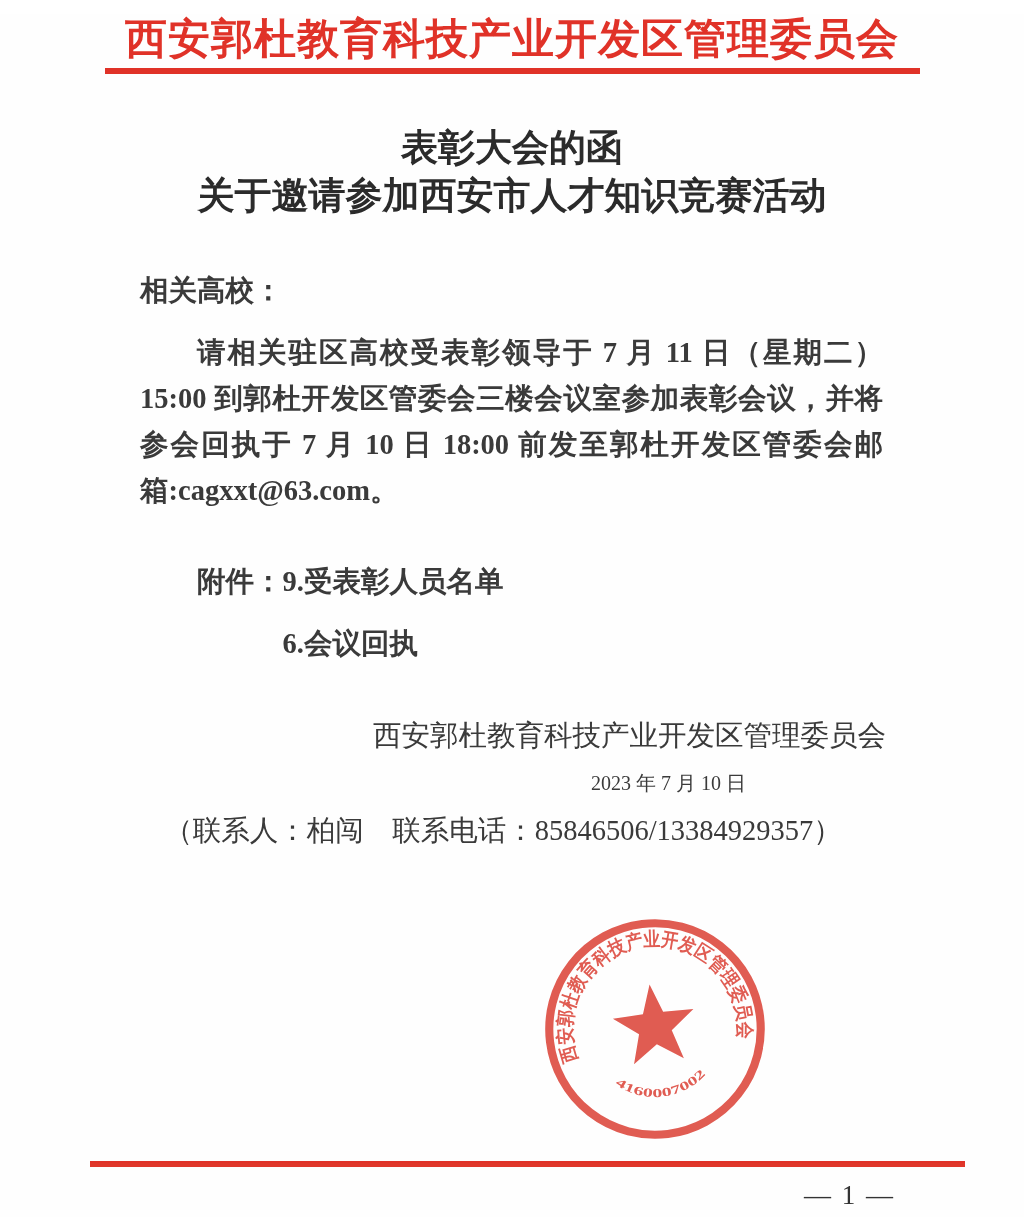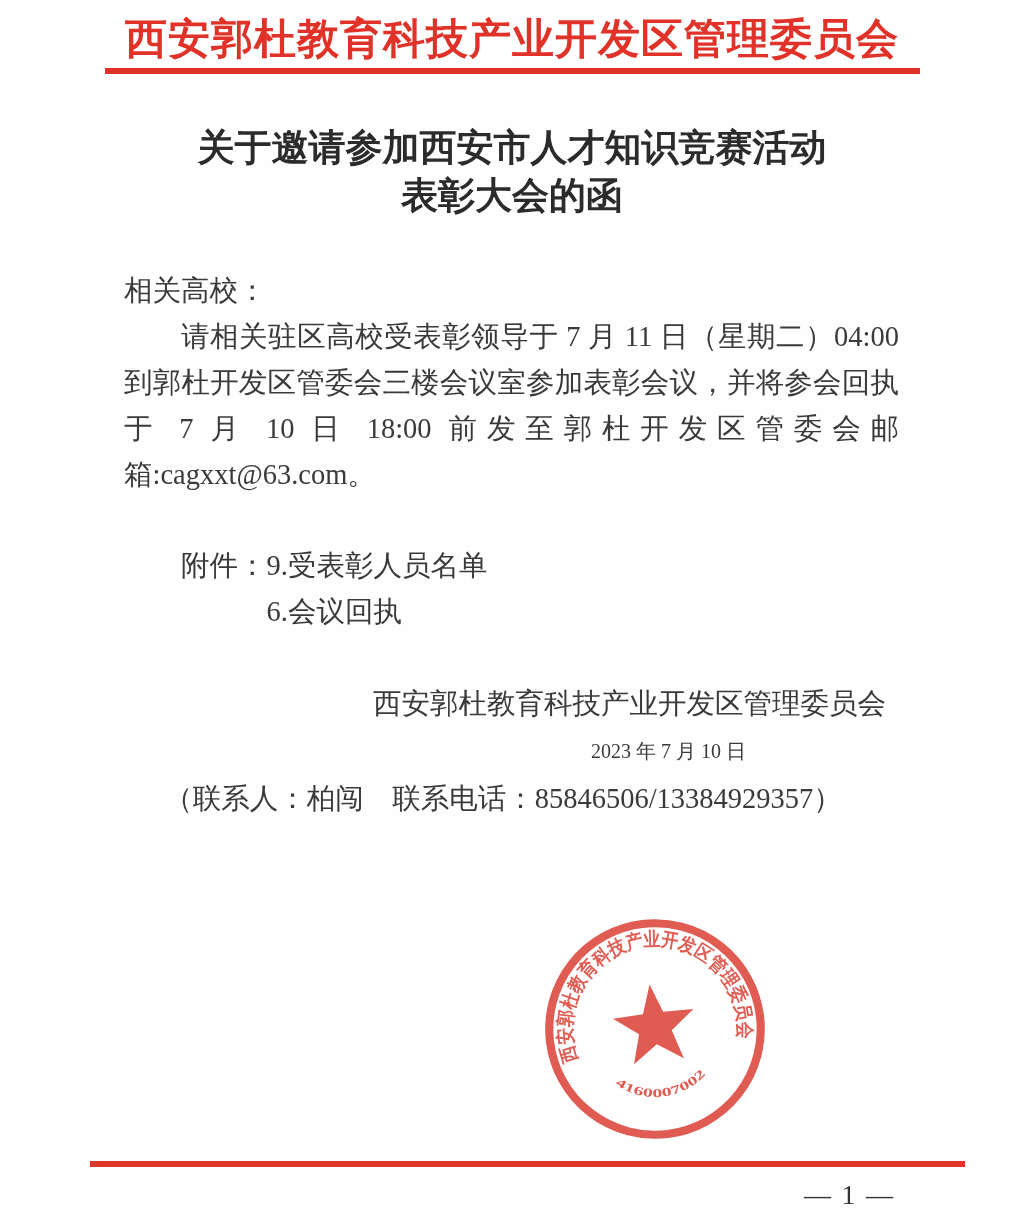--- a/index.html
+++ b/index.html
@@ -50,21 +50,21 @@
   }
   .title .title-line{ display:block; }
 
   .body-text{
     margin:48px 125px 0 124px;
     font-size:28.5px;
     line-height:46px;
     text-align:justify;
     color:#3a3a3a;
   }
-  .body-text p{ margin:0; }
+  .body-text p{ margin:16px;font-weight:bold; }
   .salutation{ text-indent:0; }
   .para{ text-indent:2em; }
   .attachments{ margin-top:45px; }
   .attach-line1{ text-indent:2em; }
   .attach-line2{ text-indent:5em; }
 
   .sig-org{
     margin-top:46px;
     text-align:right;
     padding-right:138px;
@@ -113,27 +113,27 @@
 </head>
 <body>
 
 <div class="page">
 
   <div class="header-org">西安郭杜教育科技产业开发区管理委员会</div>
   <div class="header-rule"></div>
 
 
   <h1 class="title">
+    <span class="title-line">表彰大会的函</span>
     <span class="title-line">关于邀请参加西安市人才知识竞赛活动</span>
-    <span class="title-line">表彰大会的函</span>
   </h1>
 
   <div class="body-text">
     <p class="salutation">相关高校：</p>
-    <p class="para">请相关驻区高校受表彰领导于 7 月 11 日（星期二）04:00 到郭杜开发区管委会三楼会议室参加表彰会议，并将参会回执于 7 月 10 日 18:00 前发至郭杜开发区管委会邮箱:cagxxt@63.com。</p>
+    <p class="para">请相关驻区高校受表彰领导于 7 月 11 日（星期二）15:00 到郭杜开发区管委会三楼会议室参加表彰会议，并将参会回执于 7 月 10 日 18:00 前发至郭杜开发区管委会邮箱:cagxxt@63.com。</p>
 
     <div class="attachments">
       <p class="attach-line1"><span>附件：</span><span>9.受表彰人员名单</span></p>
       <p class="attach-line2">6.会议回执</p>
     </div>
   </div>
 
   <div class="sig-org">西安郭杜教育科技产业开发区管理委员会</div>
   <div class="sig-date">2023 年 7 月 10 日</div>
   <div class="contact-line">（联系人：柏闯　联系电话：85846506/13384929357）</div>

